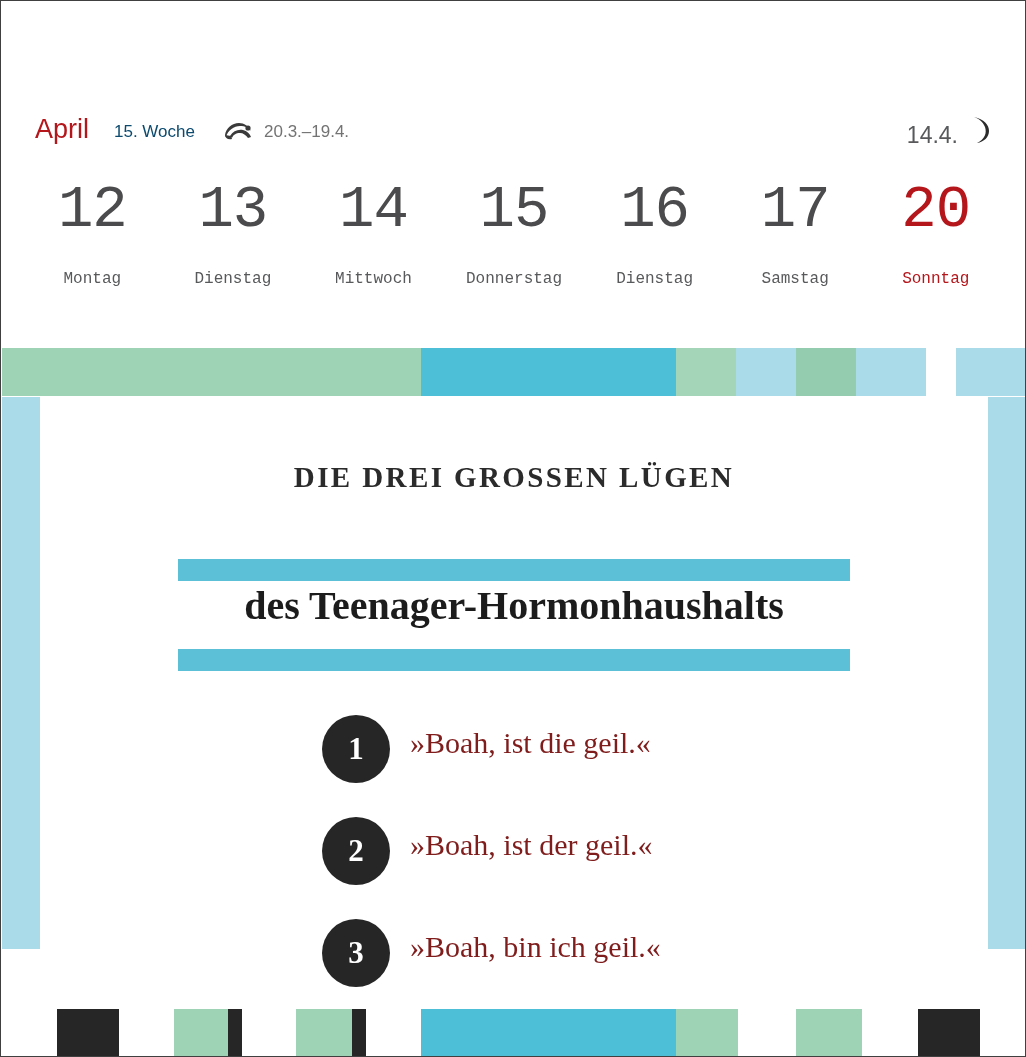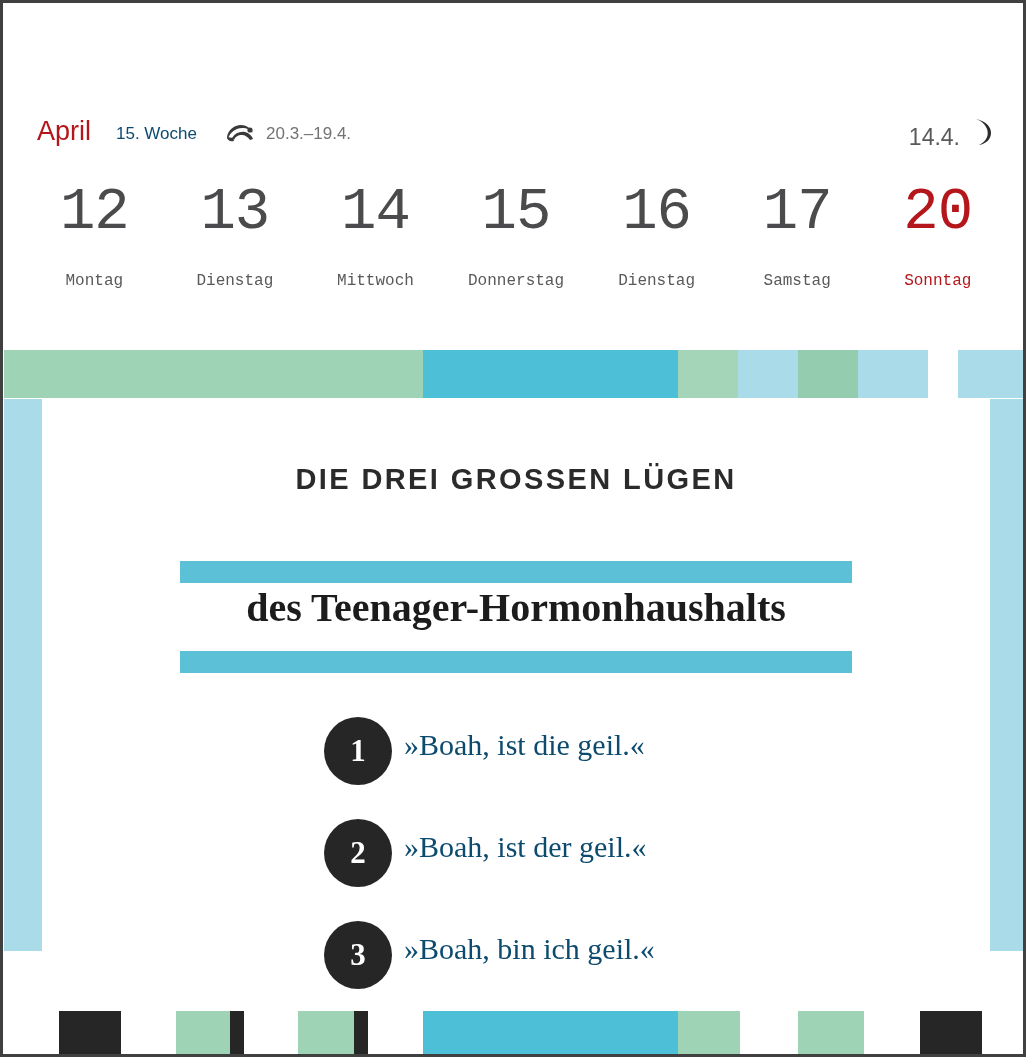--- a/index.html
+++ b/index.html
@@ -14,21 +14,21 @@
     position: relative;
     overflow: hidden;
   }
   .page {
     position: absolute;
     left: 0; top: 0;
     width: 1026px;
     height: 1057px;
     background: #ffffff;
     box-sizing: border-box;
-    border: 3px solid #404040;
+    border: 1px solid #404040;
     overflow: hidden;
   }
 
   
   .calendar-header {
     position: absolute;
     left: 1px; top: 1px;
     width: 1024px;
     height: 346px;
     background: #ffffff;
@@ -133,21 +133,21 @@
   }
   .card-title {
     position: absolute;
     left: 0; top: 64px;
     width: 948px;
     text-align: center;
     font-size: 29px;
     font-weight: bold;
     letter-spacing: 2.4px;
     color: #2b2b2b;
-    font-family: Liberation Sans, sans-serif;
+    font-family: Liberation Serif, serif;
   }
   .subtitle-block {
     position: absolute;
     left: 138px; top: 162px;
     width: 672px;
     height: 112px;
   }
   .bar-top, .bar-bottom {
     position: absolute;
     left: 0;
@@ -187,24 +187,24 @@
     background: #262626;
     color: #ffffff;
     font-family: "Liberation Serif", serif;
     font-weight: bold;
     font-size: 31px;
     text-align: center;
     line-height: 68px;
   }
   .item-text {
     position: absolute;
-    left: 80px; top: 11px;
+    left: 88px; top: 11px;
     font-family: "Liberation Serif", serif;
     font-size: 30px;
-    color: #0c4a6e;
+    color: #7f1d1d;
   }
 
   
   .side-strip {
     position: absolute;
     top: 49px;
     width: 38px;
     height: 552px;
     background: #a9dce8;
   }

